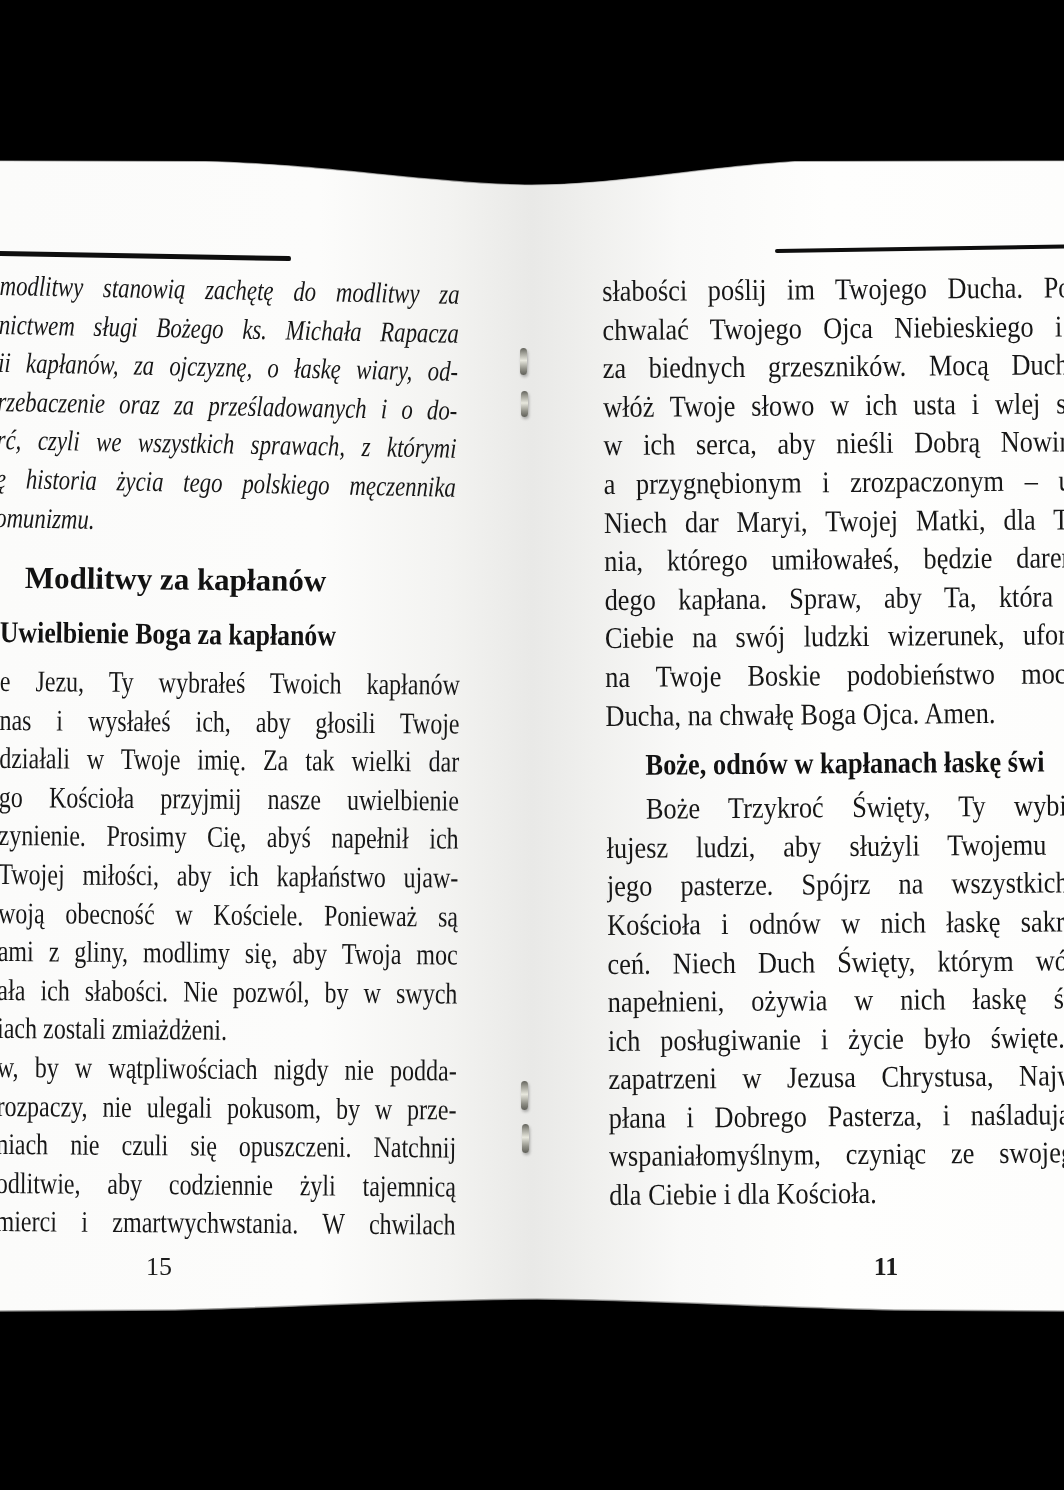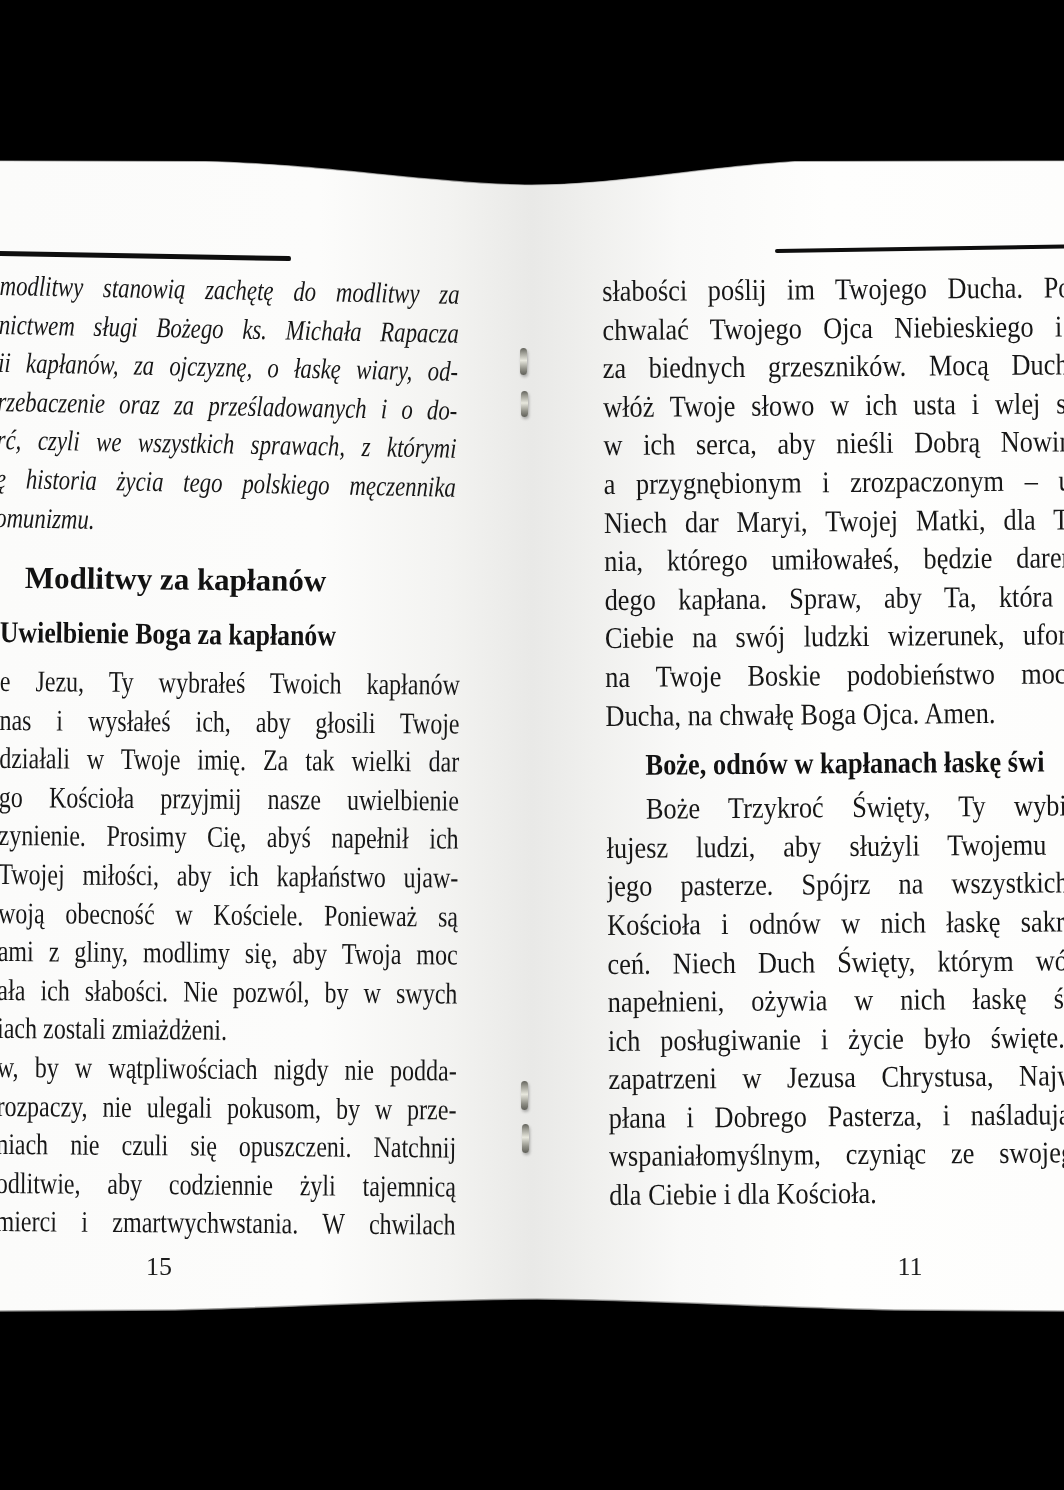--- a/index.html
+++ b/index.html
@@ -44,21 +44,21 @@
   #rp-subheading{
     font-weight:bold;font-size:30px;line-height:40px;
     margin:10px 0 0 45px;color:#121212;white-space:nowrap;
   }
   #rp-para2{margin-top:5px;}
   .page-number{
     position:absolute;top:1252px;width:52px;
     font-size:26px;line-height:30px;text-align:center;color:#1d1d1d;
   }
   #pn-left{left:133px;}
-  #pn-right{left:884px;}
+  #pn-right{left:860px;font-weight:bold;}
   
   .header-rule{
     position:absolute;background:#0e0e0e;border-radius:2px;
     transform-origin:0 50%;
   }
   #rule-left{left:-4px;top:251px;width:295px;height:4.5px;transform:rotate(1.0deg);}
   #rule-right{left:775px;top:249px;width:295px;height:4px;transform:rotate(-0.9deg);}
   
   .staple{
     position:absolute;width:7px;border-radius:3.5px;

